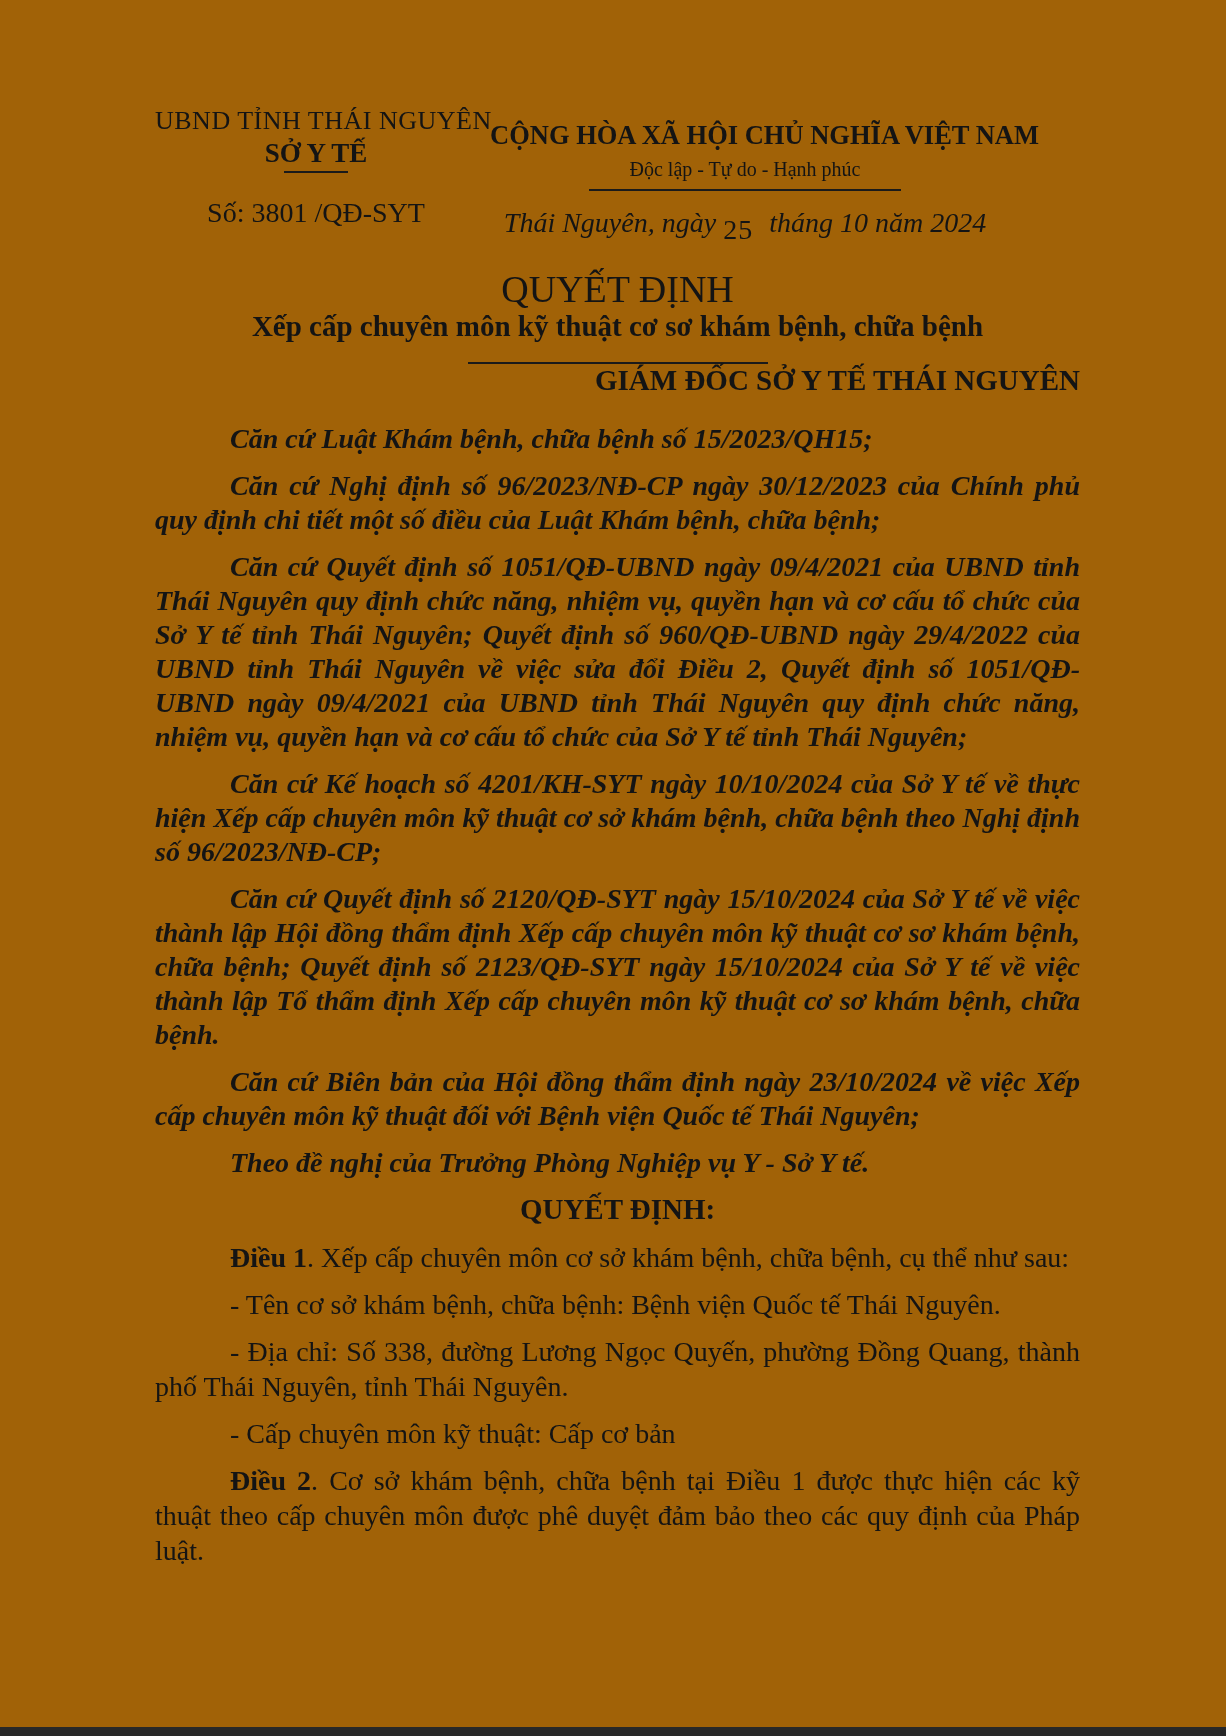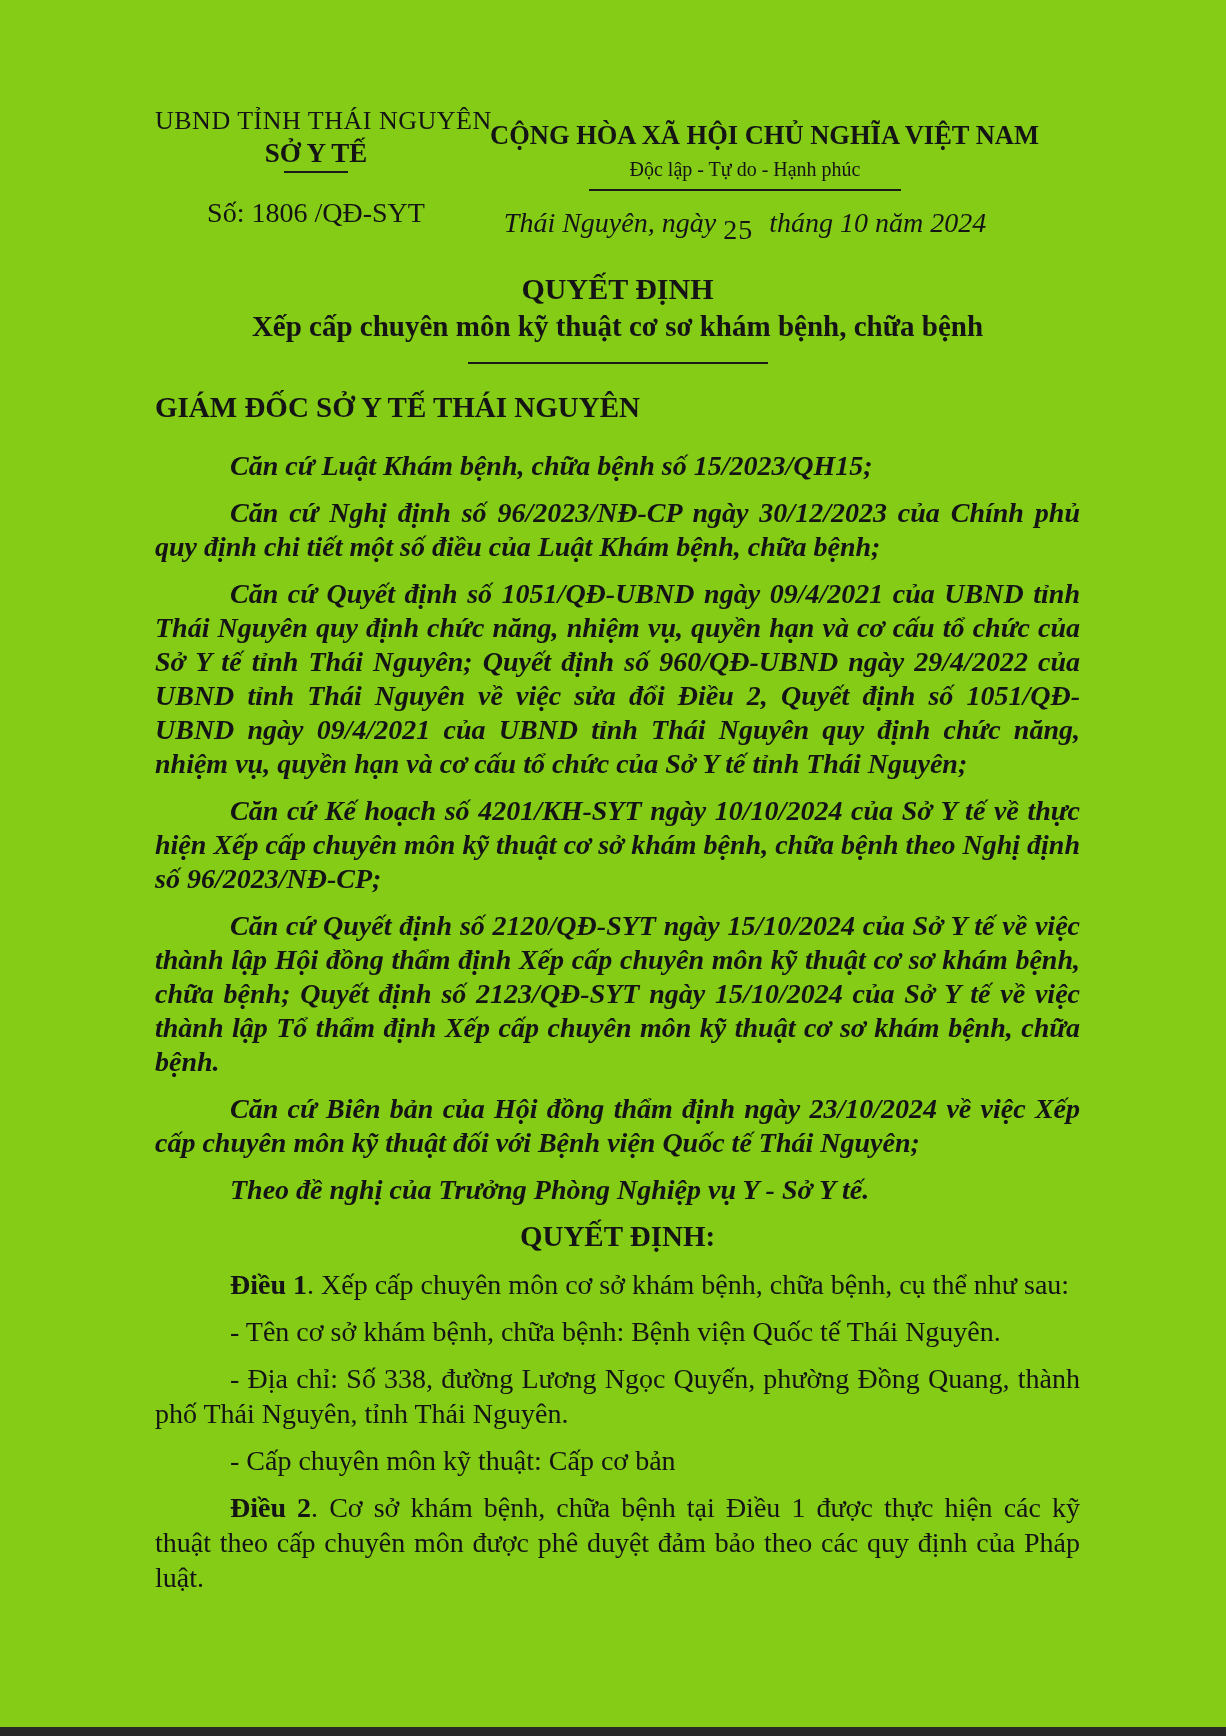--- a/index.html
+++ b/index.html
@@ -1,20 +1,20 @@
 <!DOCTYPE html>
 <html><head>
 <meta charset="utf-8">
 <style>
   html, body { margin: 0; padding: 0; background: #ffffff; }
   .page {
     position: relative;
     width: 1226px;
     height: 1736px;
-    background: #84cc16;
+    background: #a16207;
     box-sizing: border-box;
     padding: 103px 146px 0 155px;
     overflow: hidden;
     font-family: "Liberation Serif", "DejaVu Serif", serif;
     color: #141414;
   }
   
   .header { position: relative; height: 128px; }
   .header-left {
     position: absolute; left: 0; top: 2px; width: 322px; text-align: center;
@@ -31,24 +31,24 @@
   .motto    { font-size: 20px; line-height: 35px; font-weight: normal; white-space: nowrap; }
   .motto-rule { width: 312px; border-bottom: 2.5px solid #1a1a1a; margin: 2px auto 0; }
   .place-date { font-size: 28px; font-style: italic; margin-top: 16px; white-space: nowrap; }
   .date-day {
     display: inline-block; font-style: normal;
     transform: translateY(7px); margin: 0 16px 8px 7px; letter-spacing: 1px;
   }
 
   
   .title-block { margin-top: 40px; text-align: center; }
-  .title-main { font-size: 30px; font-weight: bold; line-height: 36px; }
+  .title-main { font-size: 38px; font-weight: normal; line-height: 36px; }
   .title-sub  { font-size: 29px; font-weight: bold; line-height: 38px; }
   .title-rule { width: 300px; border-bottom: 2.5px solid #1a1a1a; margin: 17px auto 0; }
-  .issuer { font-size: 29px; font-weight: bold; margin-top: 27px; text-align: left; }
+  .issuer { font-size: 29px; font-weight: bold; text-align: right; }
 
   
   .recitals { margin-top: 25px; font-weight: bold; }
   .recital {
     font-size: 28px; font-style: italic; line-height: 34px;
     text-align: justify; text-indent: 75px; margin: 0 0 13px 0;
   }
   .decree-heading { text-align: center; font-size: 29px; font-weight: bold; margin: 10px 0 14px; }
   .op-par {
     font-size: 28px; line-height: 35px; text-align: justify;
@@ -65,21 +65,21 @@
 </head>
 <body>
 
 <div class="page">
 
   <div class="header">
     <div class="header-left">
       <div class="org-parent">UBND TỈNH THÁI NGUYÊN</div>
       <div class="org-dept">SỞ Y TẾ</div>
       <div class="dept-rule"></div>
-      <div class="doc-number">Số: 1806 /QĐ-SYT</div>
+      <div class="doc-number">Số: 3801 /QĐ-SYT</div>
     </div>
     <div class="header-right">
       <div class="national">CỘNG HÒA XÃ HỘI CHỦ NGHĨA VIỆT NAM</div>
       <div class="motto">Độc lập - Tự do - Hạnh phúc</div>
       <div class="motto-rule"></div>
       <div class="place-date"><span>Thái Nguyên, ngày</span><span class="date-day">25</span><span>tháng 10  năm 2024</span></div>
     </div>
   </div>
 
   <div class="title-block">

